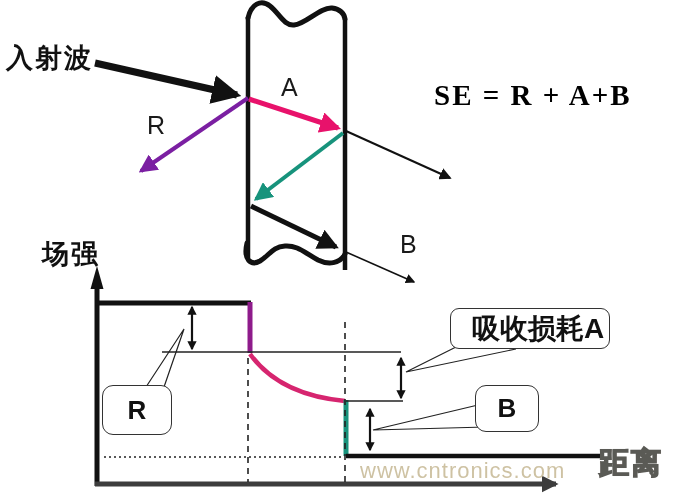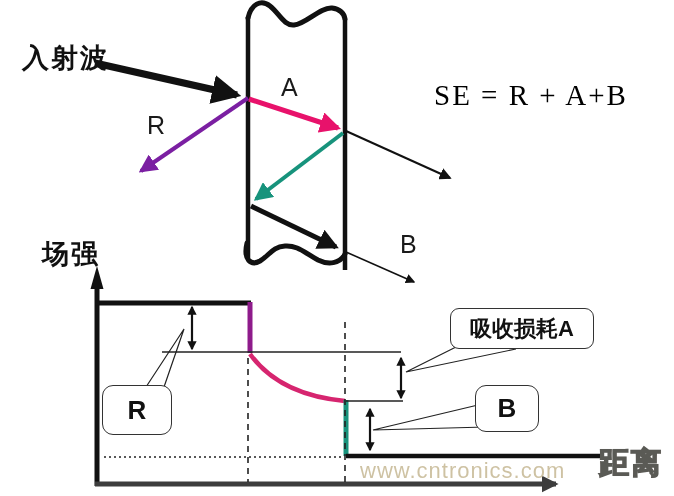--- a/index.html
+++ b/index.html
@@ -5,21 +5,21 @@
   html,body{margin:0;padding:0;background:#ffffff;}
   #stage{
     position:relative;width:674px;height:496px;background:#ffffff;
     overflow:hidden;font-family:"Liberation Sans",sans-serif;
   }
   #linework{position:absolute;left:0;top:0;width:674px;height:496px;}
   .lbl{position:absolute;color:#111;white-space:nowrap;}
   .cjk-serif{font-family:"Liberation Serif",serif;font-weight:700;}
   .cjk-sans{font-family:"Liberation Sans",sans-serif;font-weight:700;margin-left:32px;}
   .ray-label{font-size:25px;font-weight:400;color:#1a1a1a;}
-  .formula{font-family:"Liberation Serif",serif;font-weight:400;font-size:29px;letter-spacing:2px;color:#000;}
+  .formula{font-family:"Liberation Serif",serif;font-weight:700;font-size:29px;letter-spacing:2px;color:#000;}
   .callout-box{
     position:absolute;background:#ffffff;border:1.6px solid #333;
     border-radius:11px;display:flex;align-items:center;justify-content:center;
     font-weight:700;color:#111;
   }
   .watermark{
     font-size:22px;color:#c9bc9a;opacity:.9;letter-spacing:1px;text-align:right;
   }
   .distance-label{
     font-size:30px;font-weight:700;color:#b91c1c;
@@ -90,32 +90,32 @@
     <line x1="401" y1="358" x2="401" y2="398" stroke-width="2.2" marker-start="url(#arrInk)" marker-end="url(#arrInk)" stroke="#111111"></line>
     <line x1="370" y1="409" x2="370" y2="450" stroke-width="2.2" marker-start="url(#arrInk)" marker-end="url(#arrInk)" stroke="#111111"></line>
 
     <g fill="none" stroke-width="1.2" stroke="#222222">
       <path d="M146,387 L184,329 L164,387"></path>
       <path d="M458,346 L406,372 L516,349"></path>
       <path d="M478,405 L373,430 L486,427"></path>
     </g>
   </svg>
 
-  <div class="lbl cjk-serif" style="left:22px;top:40px;font-size:27px;letter-spacing:2px;">入射波</div>
+  <div class="lbl cjk-serif" style="left:6px;top:40px;font-size:27px;letter-spacing:2px;">入射波</div>
   <div class="lbl ray-label" style="left:147px;top:111px;">R</div>
   <div class="lbl ray-label" style="left:281px;top:73px;">A</div>
   <div class="lbl ray-label" style="left:400px;top:230px;">B</div>
   <div class="lbl formula" style="left:434px;top:79px;">SE = R + A+B</div>
 
   <div class="lbl cjk-sans" style="left:10px;top:236px;font-size:27px;letter-spacing:2px;">场强</div>
 
   <div class="callout-box" style="left:102px;top:385px;width:68px;height:48px;font-size:26px;">
     <span>R</span>
   </div>
-  <div class="callout-box" style="left:450px;top:308px;width:142px;height:39px;font-size:22px;border-radius:9px;">
+  <div class="callout-box" style="left:450px;top:308px;width:142px;height:39px;font-size:28px;border-radius:9px;padding-left:16px;">
     <span>吸收损耗A</span>
   </div>
   <div class="callout-box" style="left:475px;top:385px;width:62px;height:45px;font-size:26px;">
     <span>B</span>
   </div>
 
   <div class="lbl watermark" style="left:360px;top:458px;">www.cntronics.com</div>
   <div class="lbl distance-label" style="left:599px;top:443px;">距离</div>
 
 </div>

